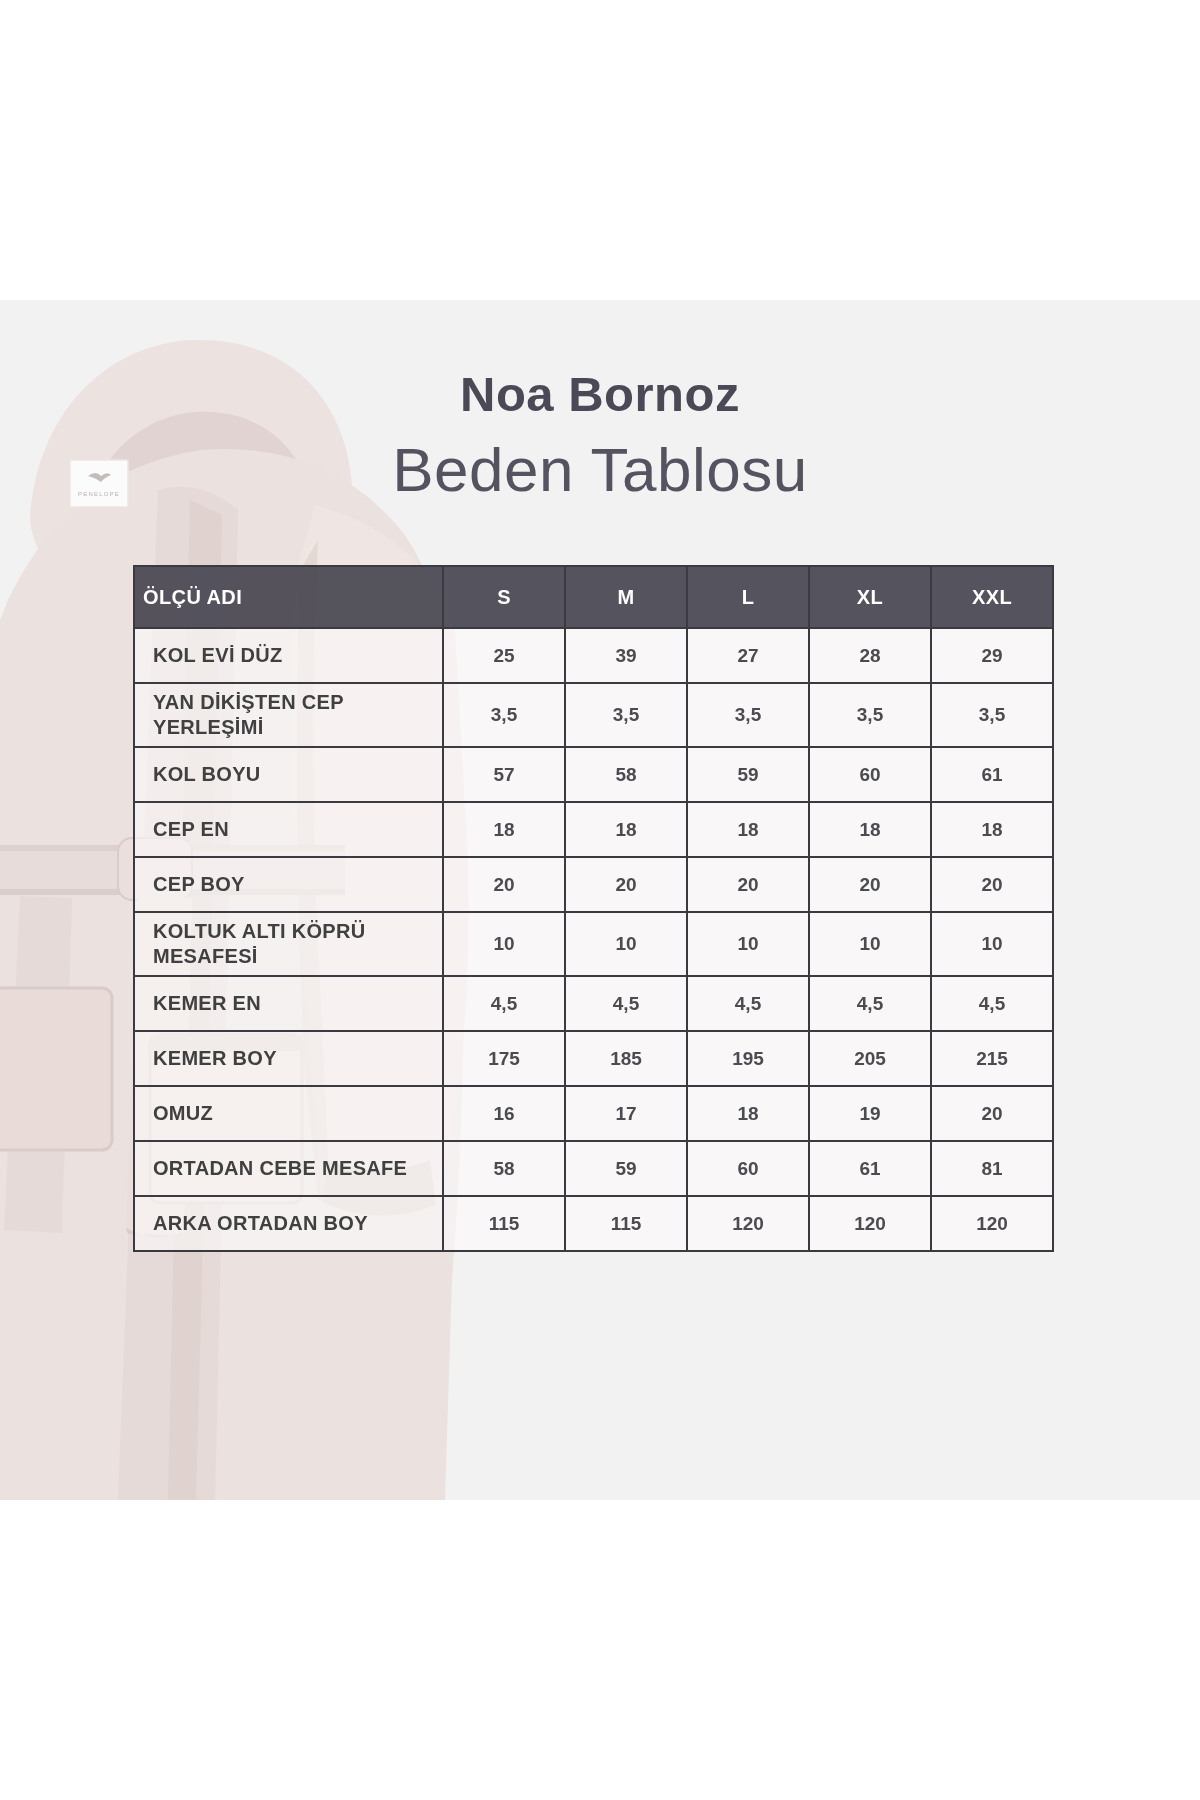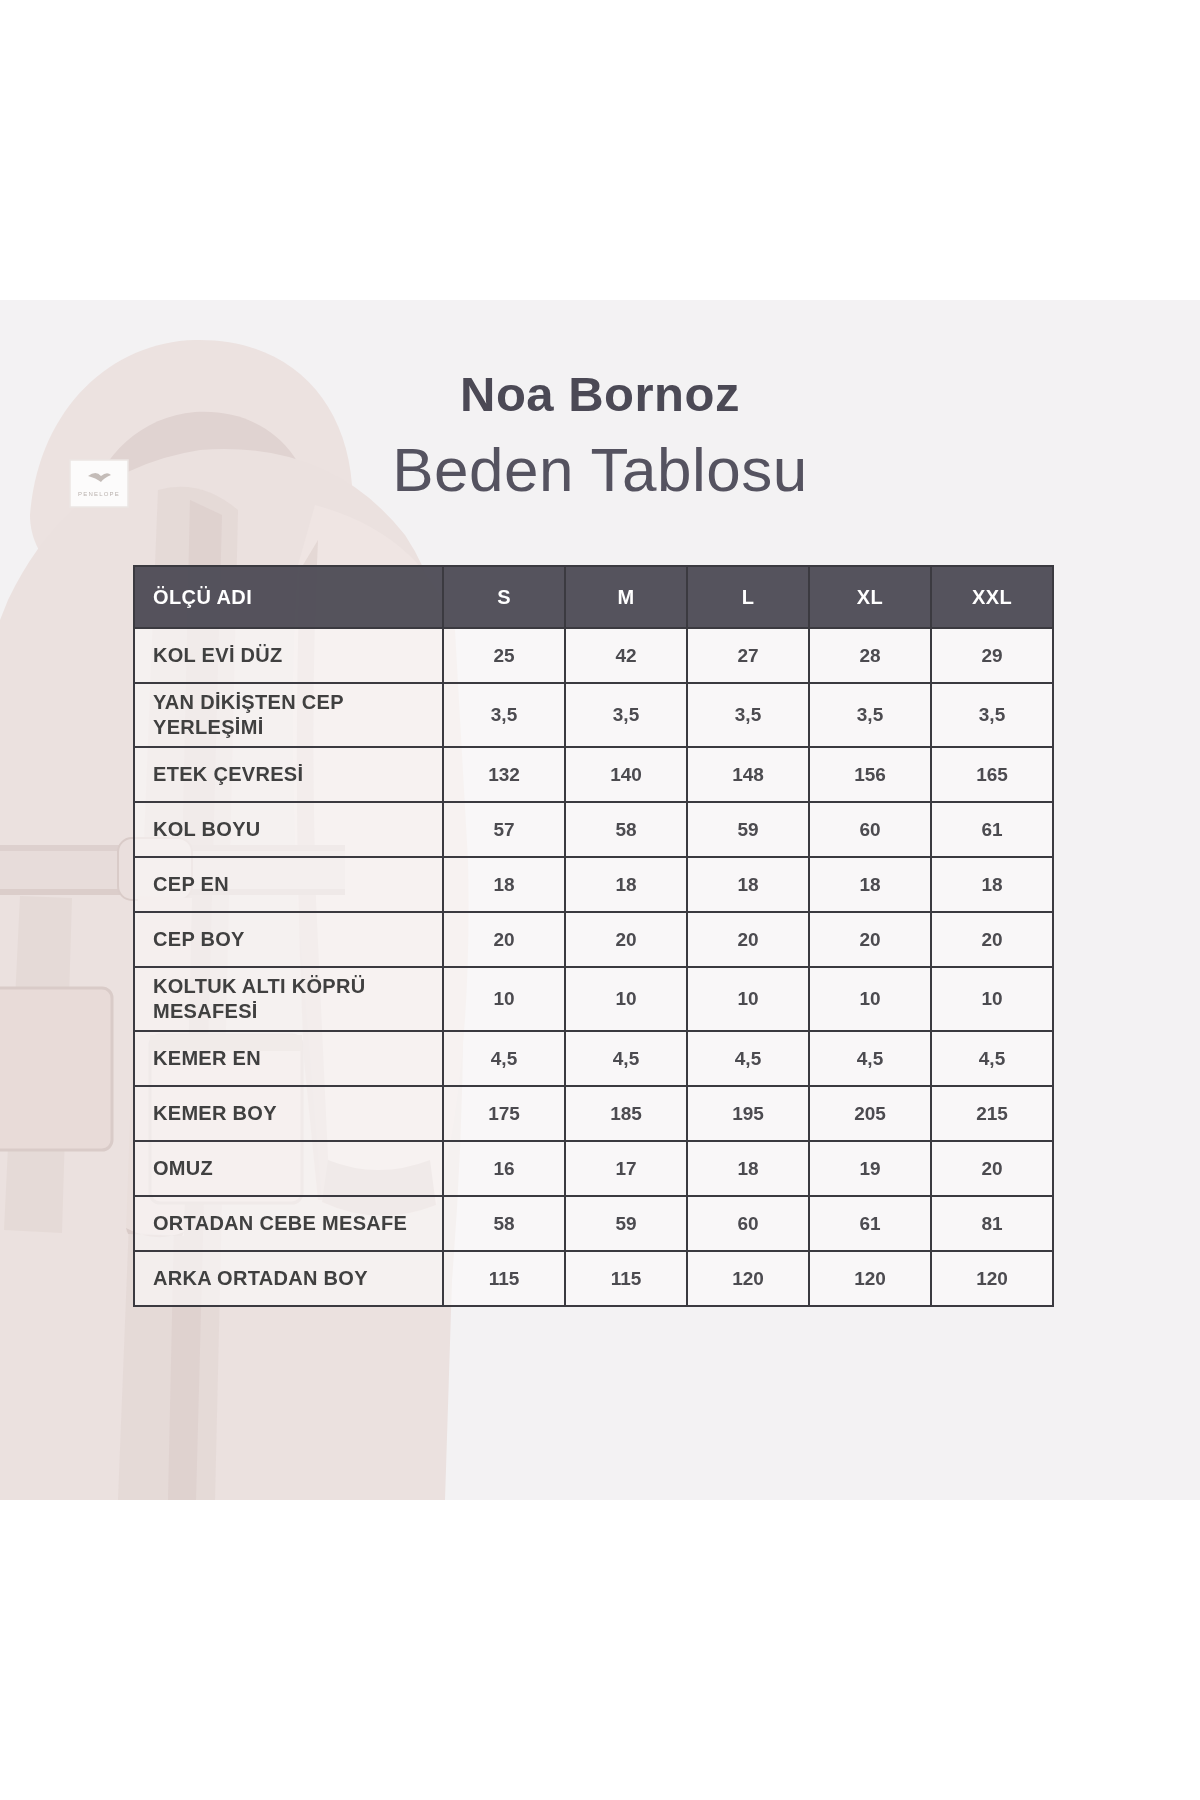--- a/index.html
+++ b/index.html
@@ -31,21 +31,21 @@
   table.size-table th,table.size-table td{
     border:2px solid var(--grid);
     font-weight:bold;
     vertical-align:middle;
   }
   table.size-table thead th{
     background:rgba(80,77,88,0.97);
     color:var(--header-text);
     font-size:20px;height:62px;text-align:center;letter-spacing:0.4px;
   }
-  table.size-table thead th.lbl-col{text-align:left;padding-left:18px;}
+  table.size-table thead th.lbl-col{text-align:left;padding-left:8px;}
   table.size-table td{
     background:rgba(251,250,250,0.62);
     color:var(--cell-text);
     font-size:19px;height:55px;text-align:center;
   }
   table.size-table td.lbl{
     font-size:20px;text-align:left;padding:6px 14px 6px 18px;
     color:#404040;line-height:1.25;letter-spacing:0.3px;
   }
 </style>
@@ -120,40 +120,32 @@
             <th>M</th>
             <th>L</th>
             <th>XL</th>
             <th>XXL</th>
           </tr>
       </thead>
       <tbody>
           <tr>
             <td class="lbl">KOL EVİ DÜZ</td>
             <td>25</td>
-            <td>42</td>
+            <td>39</td>
             <td>27</td>
             <td>28</td>
             <td>29</td>
           </tr>
           <tr>
             <td class="lbl">YAN DİKİŞTEN CEP YERLEŞİMİ</td>
             <td>3,5</td>
             <td>3,5</td>
             <td>3,5</td>
             <td>3,5</td>
             <td>3,5</td>
-          </tr>
-          <tr>
-            <td class="lbl">ETEK ÇEVRESİ</td>
-            <td>132</td>
-            <td>140</td>
-            <td>148</td>
-            <td>156</td>
-            <td>165</td>
           </tr>
           <tr>
             <td class="lbl">KOL BOYU</td>
             <td>57</td>
             <td>58</td>
             <td>59</td>
             <td>60</td>
             <td>61</td>
           </tr>
           <tr>

